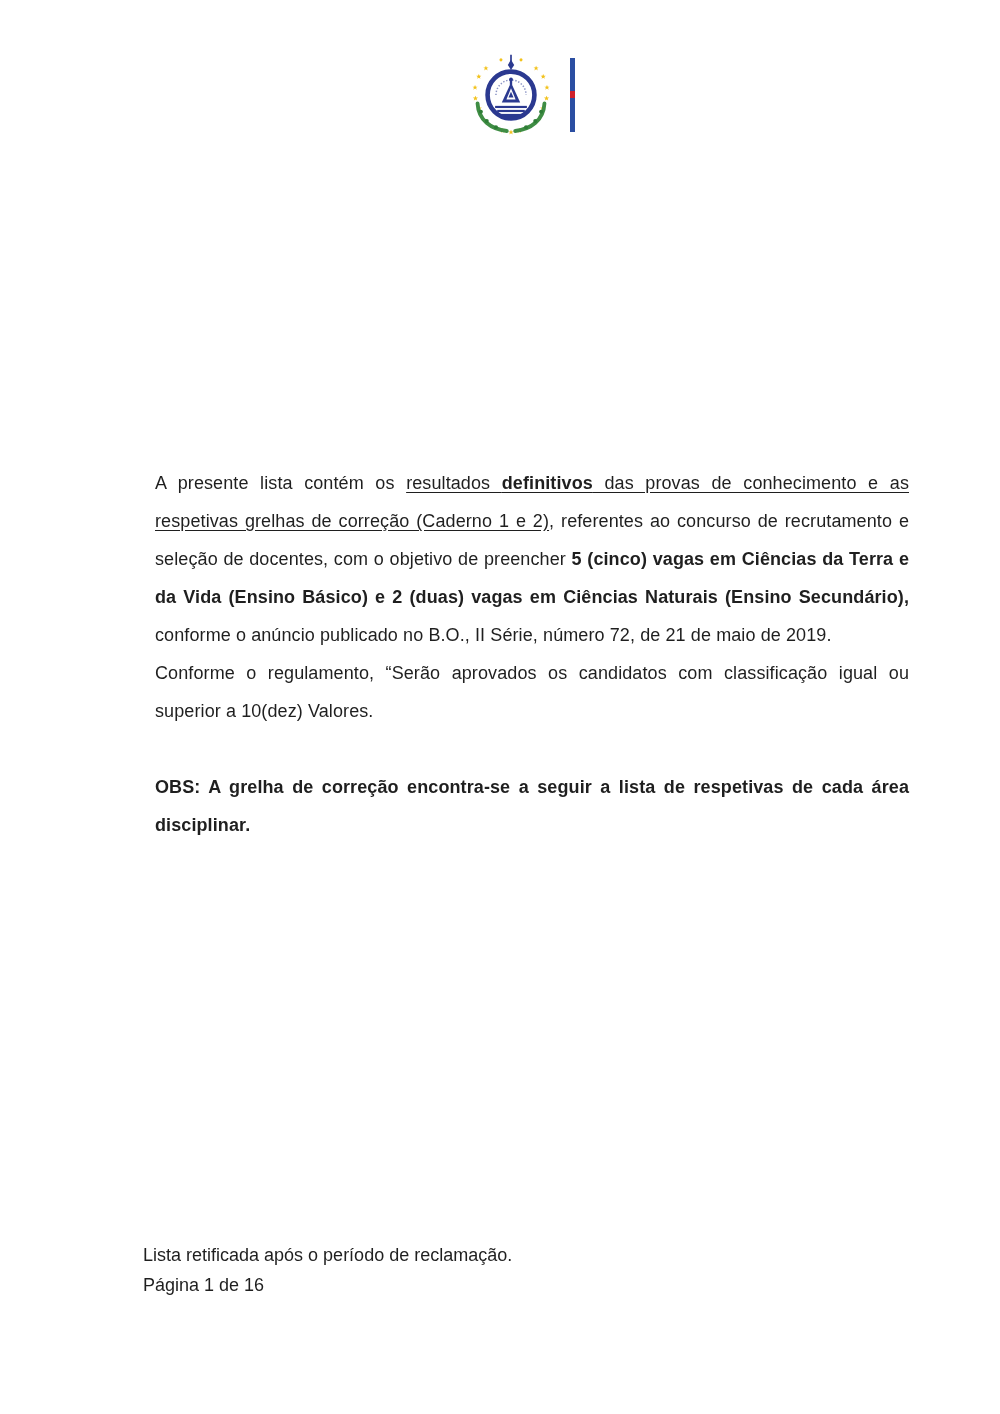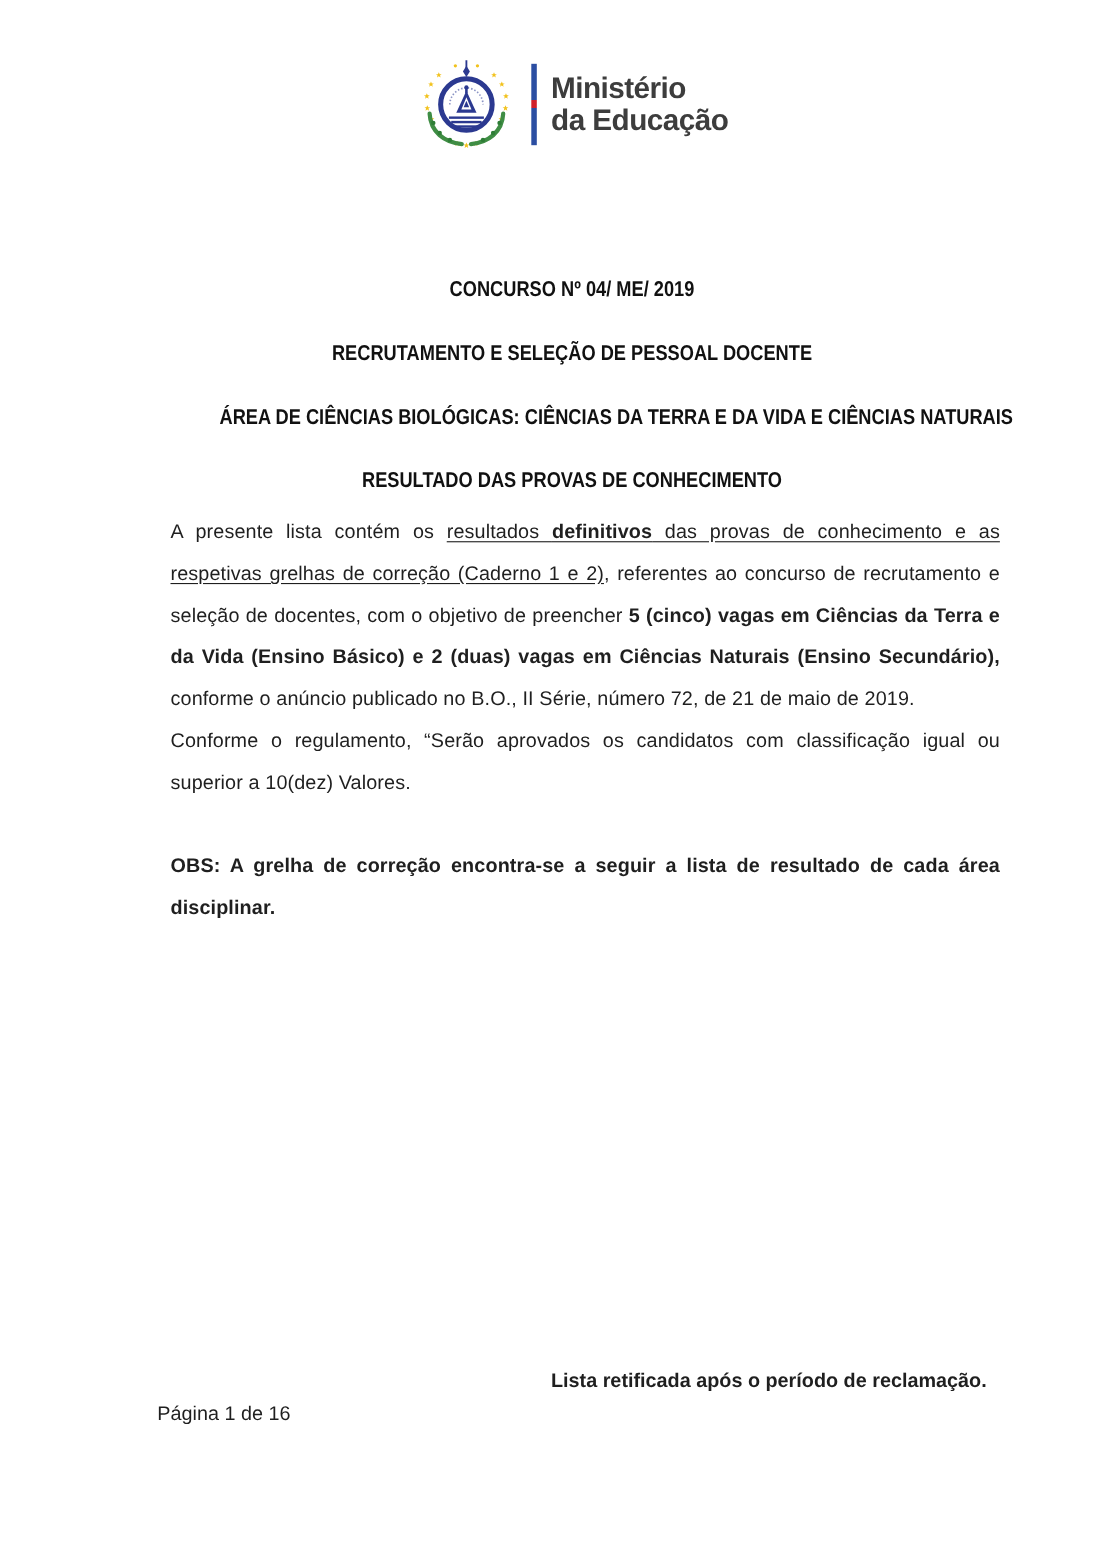--- a/index.html
+++ b/index.html
@@ -80,21 +80,21 @@
 
   
   .footer {
     position: absolute;
     top: 1240px;
     left: 143px;
     width: 754px;
     font-size: 18px;
     line-height: 30px;
   }
-  .footer-note  { text-align: right; font-weight: bold; }
+  .footer-note  { text-align: left; }
   .page-number  { }
 </style>
 </head>
 <body>
 
 <div class="page">
 
   <div class="logo-row">
 
     <svg class="emblem" viewBox="0 0 110 100" aria-hidden="true">
@@ -141,37 +141,27 @@
       <circle cx="19" cy="70" r="2.4" fill="#2e7d36"></circle>
       <circle cx="26" cy="81" r="2.4" fill="#2e7d36"></circle>
       <circle cx="37" cy="88.5" r="2.4" fill="#2e7d36"></circle>
       <circle cx="91" cy="70" r="2.4" fill="#2e7d36"></circle>
       <circle cx="84" cy="81" r="2.4" fill="#2e7d36"></circle>
       <circle cx="73" cy="88.5" r="2.4" fill="#2e7d36"></circle>
     </svg>
 
     <div class="logo-divider"></div>
 
-    <div class="ministry-name">
-      <div>Ministério</div>
-      <div>da Educação</div>
-    </div>
   </div>
 
-  <div class="headings">
-    <div class="heading">CONCURSO Nº 04/ ME/ 2019</div>
-    <div class="heading">RECRUTAMENTO E SELEÇÃO DE PESSOAL DOCENTE</div>
-    <div class="heading">ÁREA DE CIÊNCIAS BIOLÓGICAS: CIÊNCIAS DA TERRA E DA VIDA E CIÊNCIAS NATURAIS</div>
-    <div class="heading">RESULTADO DAS PROVAS DE CONHECIMENTO</div>
-  </div>
 
   <div class="body-block">
     <p><span>A presente lista contém os </span><span class="u">resultados </span><span class="b u">definitivos</span><span class="u"> das provas de conhecimento e as respetivas grelhas de correção (Caderno 1 e 2)</span><span>, referentes ao concurso de recrutamento e seleção de docentes, com o objetivo de preencher </span><span class="b">5 (cinco) vagas em Ciências da Terra e da Vida (Ensino Básico) e 2 (duas) vagas em Ciências Naturais (Ensino Secundário),</span><span> conforme o anúncio publicado no B.O., II Série, número 72, de 21 de maio de 2019.</span></p>
     <p>Conforme o regulamento, “Serão aprovados os candidatos com classificação igual ou superior a 10(dez) Valores.</p>
-    <p class="obs">OBS: A grelha de correção encontra-se a seguir a lista de resultado de cada área disciplinar.</p>
+    <p class="obs">OBS: A grelha de correção encontra-se a seguir a lista de respetivas de cada área disciplinar.</p>
   </div>
 
   <div class="footer">
     <div class="footer-note">Lista retificada após o período de reclamação.</div>
     <div class="page-number">Página 1 de 16</div>
   </div>
 
 </div>
 
 </body></html>

